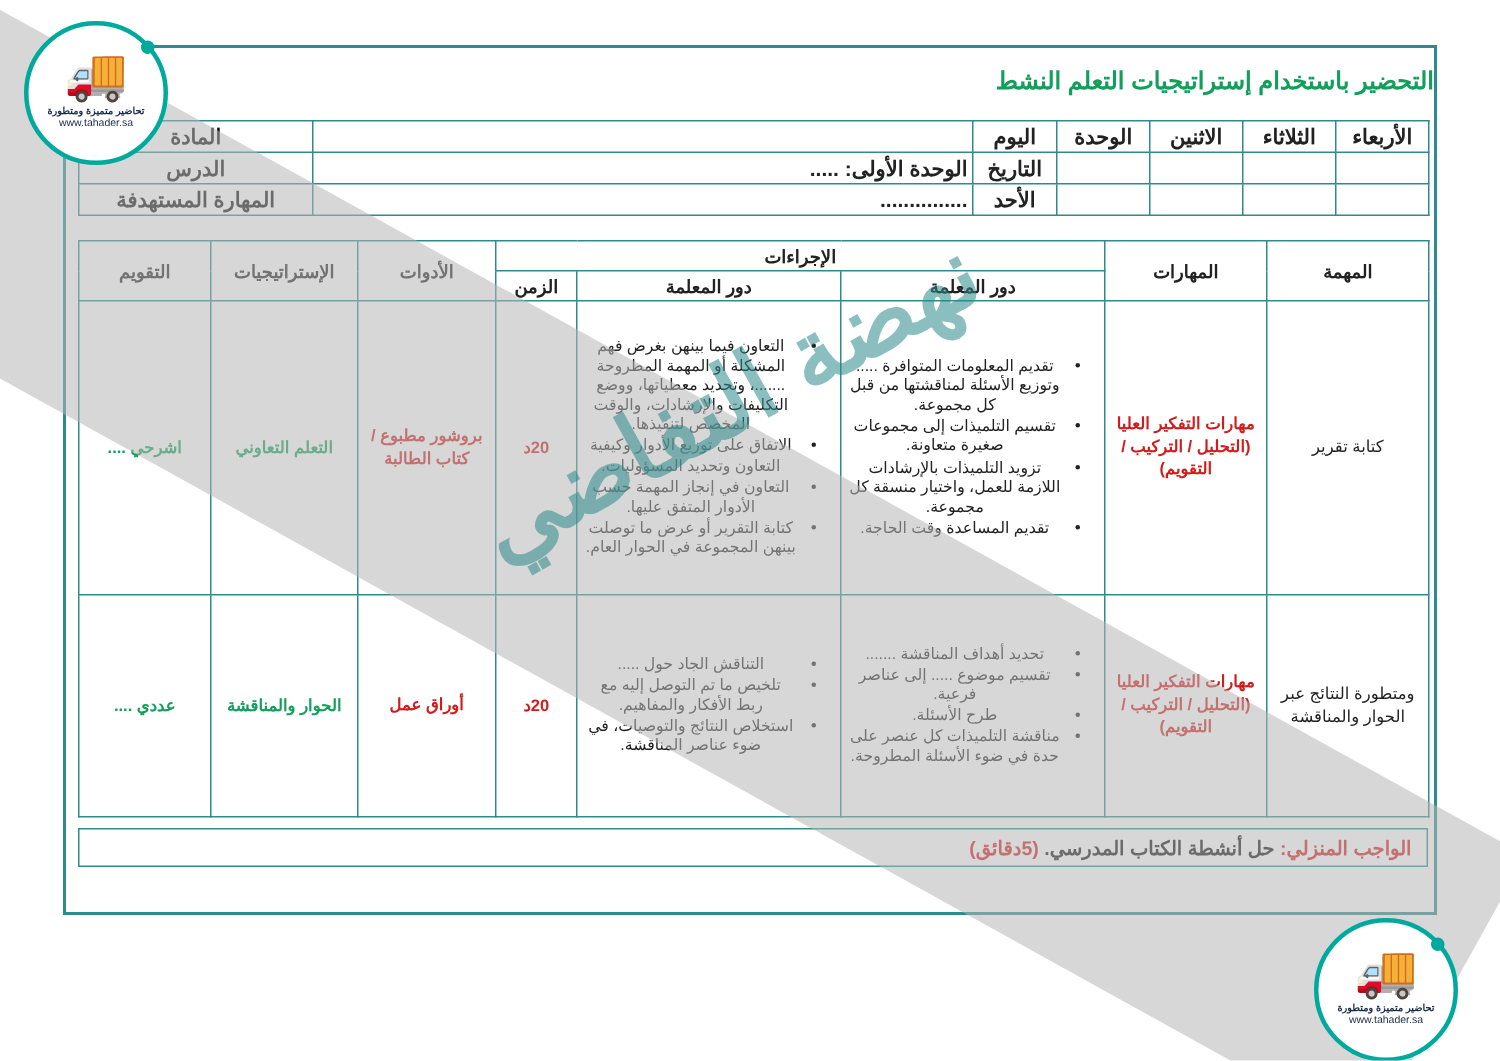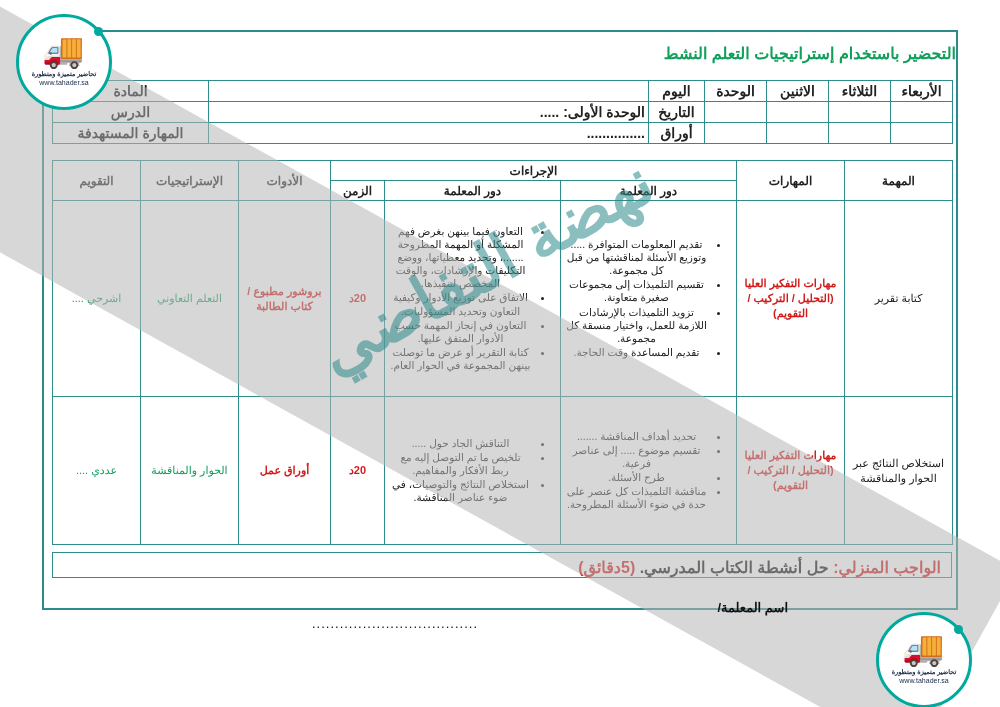--- a/index.html
+++ b/index.html
@@ -97,21 +97,21 @@
     width: 900px;
   }
   .t-main th {
     font-weight: bold;
     height: 20px;
     font-size: 12px;
   }
   .t-main td {
     font-size: 11px;
   }
-  .green { color: #119f5b; font-weight: normal; }
+  .green { color: #119f5b; font-weight: bold; }
   .red   { color: #d21c1c; font-weight: bold; }
   ul.bl {
     margin: 2px 14px 2px 2px;
     padding: 0 12px 0 0;
     text-align: center;
     list-style: disc;
   }
   ul.bl li {
     margin: 1px 0;
     line-height: 1.25;
@@ -124,21 +124,21 @@
   .hw {
     position: absolute;
     left: 8px;
     top: 520px;
     width: 900px;
     height: 26px;
     border: 1px solid #2e8b8b;
     box-sizing: border-box;
     text-align: right;
     padding: 5px 10px 0 0;
-    font-size: 16px;
+    font-size: 13px;
     font-weight: bold;
     color: #111;
   }
   .hw .redpart { color: #d21c1c; }
   
   .sign {
     position: absolute;
     left: 42px;
     top: 600px;
     width: 916px;
@@ -240,21 +240,21 @@
         <td></td>
         <td>التاريخ</td>
         <td class="dots">الوحدة الأولى: .....</td>
         <td class="lbl">الدرس</td>
       </tr>
       <tr>
         <td></td>
         <td></td>
         <td></td>
         <td></td>
-        <td>أوراق</td>
+        <td>الأحد</td>
         <td class="dots">...............</td>
         <td class="lbl">المهارة المستهدفة</td>
       </tr>
     </tbody>
       </table>
 
     <table class="t-main">
       <colgroup>
         <col style="width:108px">
         <col style="width:108px">
@@ -301,21 +301,21 @@
           </ul>
         </td>
         <td class="red">20د</td>
         <td class="multi red" style="white-space:pre-line">بروشور مطبوع /
 كتاب الطالبة</td>
         <td class="green">التعلم التعاوني</td>
         <td class="green">اشرحي ....</td>
       </tr>
 
       <tr style="height:148px">
-        <td class="multi">استخلاص النتائج عبر الحوار والمناقشة</td>
+        <td class="multi">ومتطورة النتائج عبر الحوار والمناقشة</td>
         <td class="multi red" style="white-space:pre-line">مهارات التفكير العليا
 (التحليل / التركيب / التقويم)</td>
         <td>
           <ul class="bl">
             <li>تحديد أهداف المناقشة .......</li>
             <li>تقسيم موضوع ..... إلى عناصر فرعية.</li>
             <li>طرح الأسئلة.</li>
             <li>مناقشة التلميذات كل عنصر على حدة في ضوء الأسئلة المطروحة.</li>
           </ul>
         </td>
@@ -335,24 +335,20 @@
       </table>
 
     <div class="hw">
       <span class="redpart">الواجب المنزلي:</span>
       <span>حل أنشطة الكتاب المدرسي.</span>
       <span class="redpart">(5دقائق)</span>
     </div>
 
   </div>
 
-  <div class="sign">
-    <span class="name">اسم المعلمة/</span>
-    <span class="line">....................................</span>
-  </div>
 
   <div class="wm">نهضة التفاضي</div>
 
   <div class="logo tl">
     <div class="dot" style="right:6px; top:10px;"></div>
     <div class="truck">🚚</div>
     <div class="ar">تحاضير متميزة ومتطورة</div>
     <div class="url">www.tahader.sa</div>
   </div>
 

